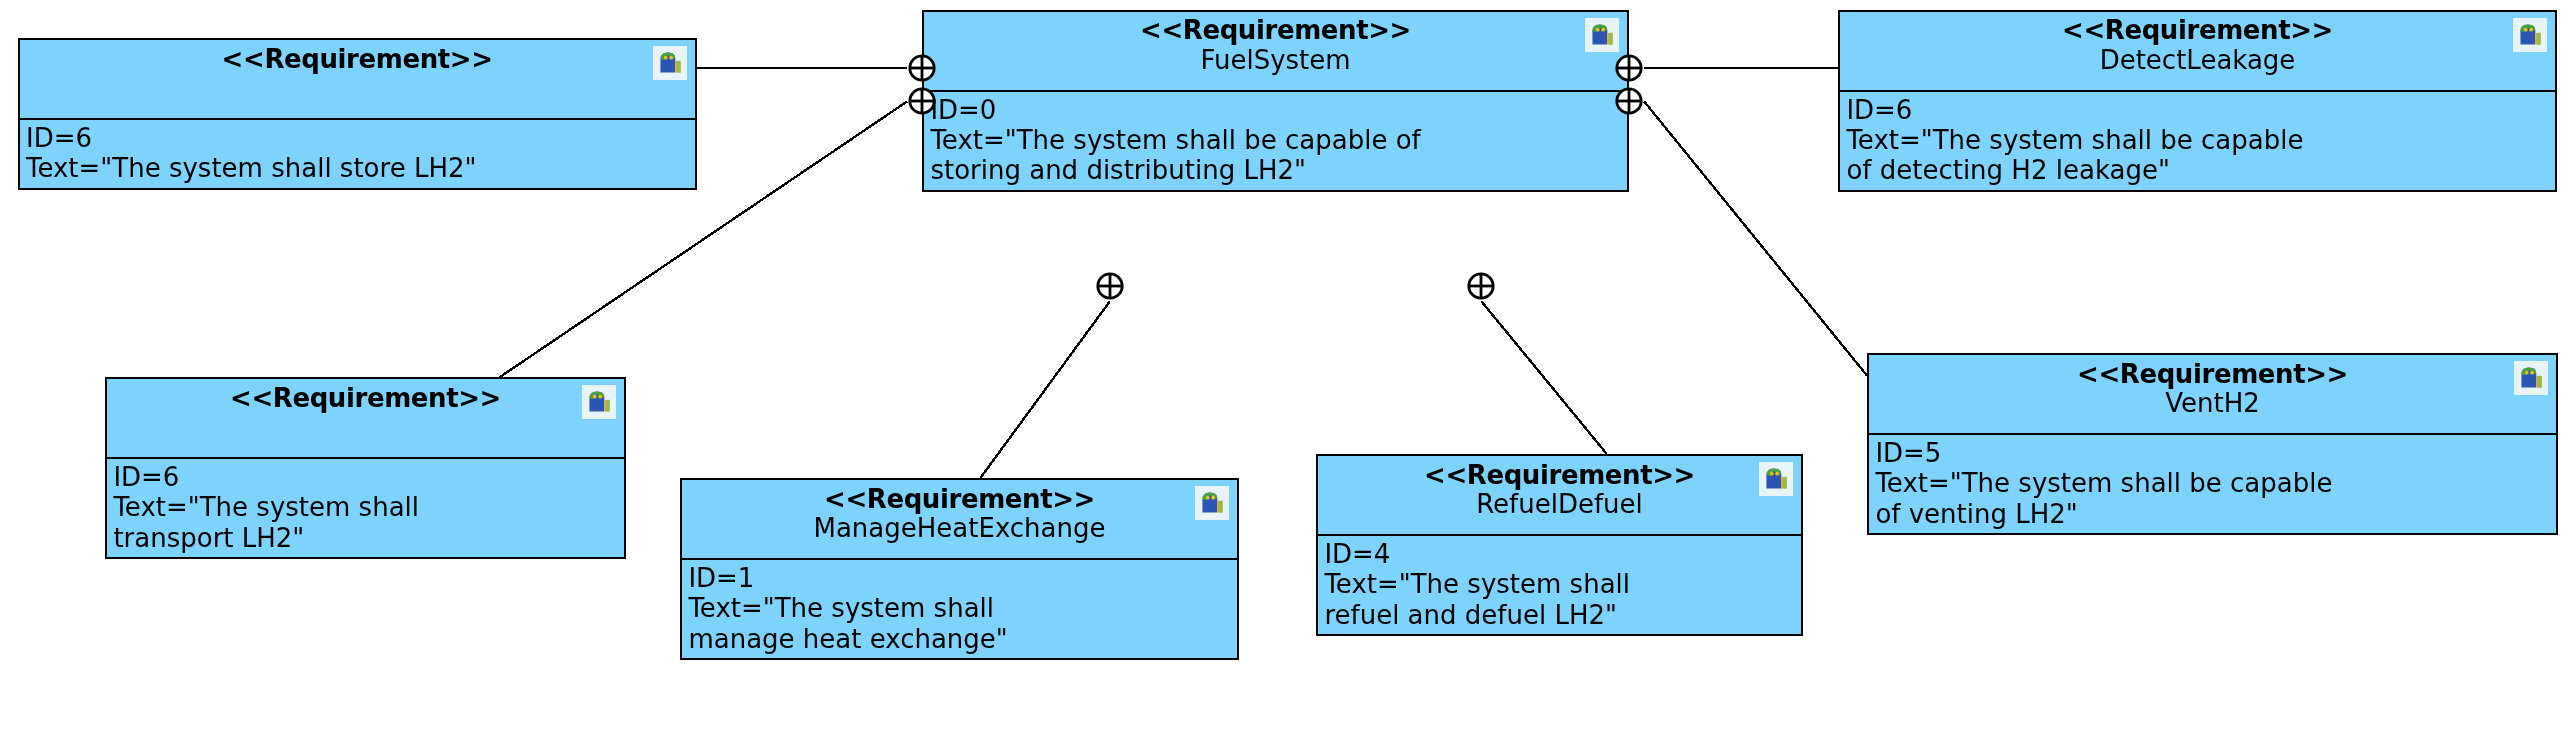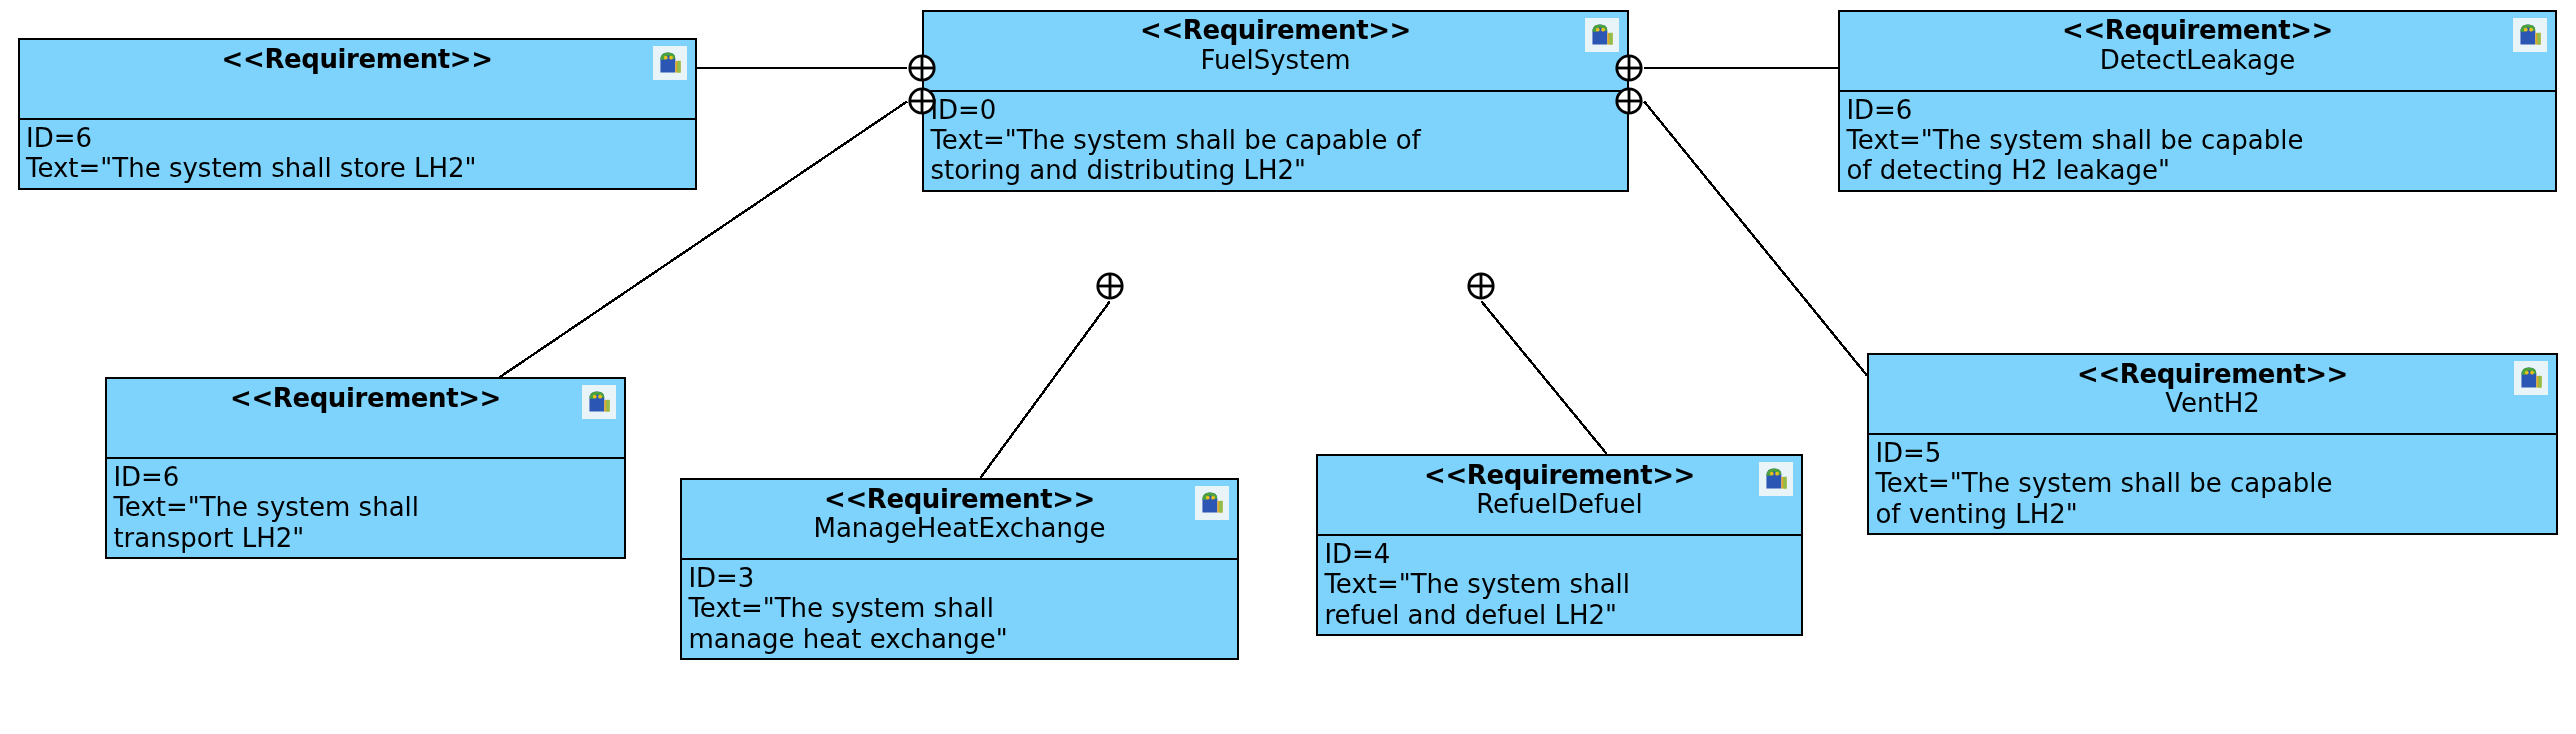--- a/index.html
+++ b/index.html
@@ -198,21 +198,21 @@
         <rect x="0" y="0" width="32" height="32" fill="#e8f4f8"></rect>
         <path d="M7 25 L7 13 Q7 6 14 6 Q21 6 21 12 L21 25 Z" fill="#2b56b4"></path>
         <path d="M7 13 Q7 6 14 6 Q21 6 21 12 L17 12 Q17 9 14 9 Q11 9 11 13 Z" fill="#4aa33c"></path>
         <circle cx="12" cy="11" r="1.8" fill="#e8c21a"></circle>
         <circle cx="17" cy="11" r="1.8" fill="#e8c21a"></circle>
         <path d="M21 14 L26 14 L26 25 L21 25 Z" fill="#d9a62e"></path>
         <path d="M23 14 L26 14 L26 25 L23 25 Z" fill="#8fbf4a"></path>
       </svg>
     </div>
     <div class="req-body">
-      <div class="req-line">ID=3</div>
+      <div class="req-line">ID=1</div>
       <div class="req-line">Text="The system shall
 manage heat exchange"</div>
     </div>
   </div>
 
   <div class="req-block" id="blk-refueldefuel" style="left: 1316px; top: 454px; width: 487px;">
     <div class="req-head" style="height: 80px;">
       <div class="req-stereotype">&lt;&lt;Requirement&gt;&gt;</div>
       <div class="req-name">RefuelDefuel</div>
       <svg class="req-icon" viewBox="0 0 32 32">

